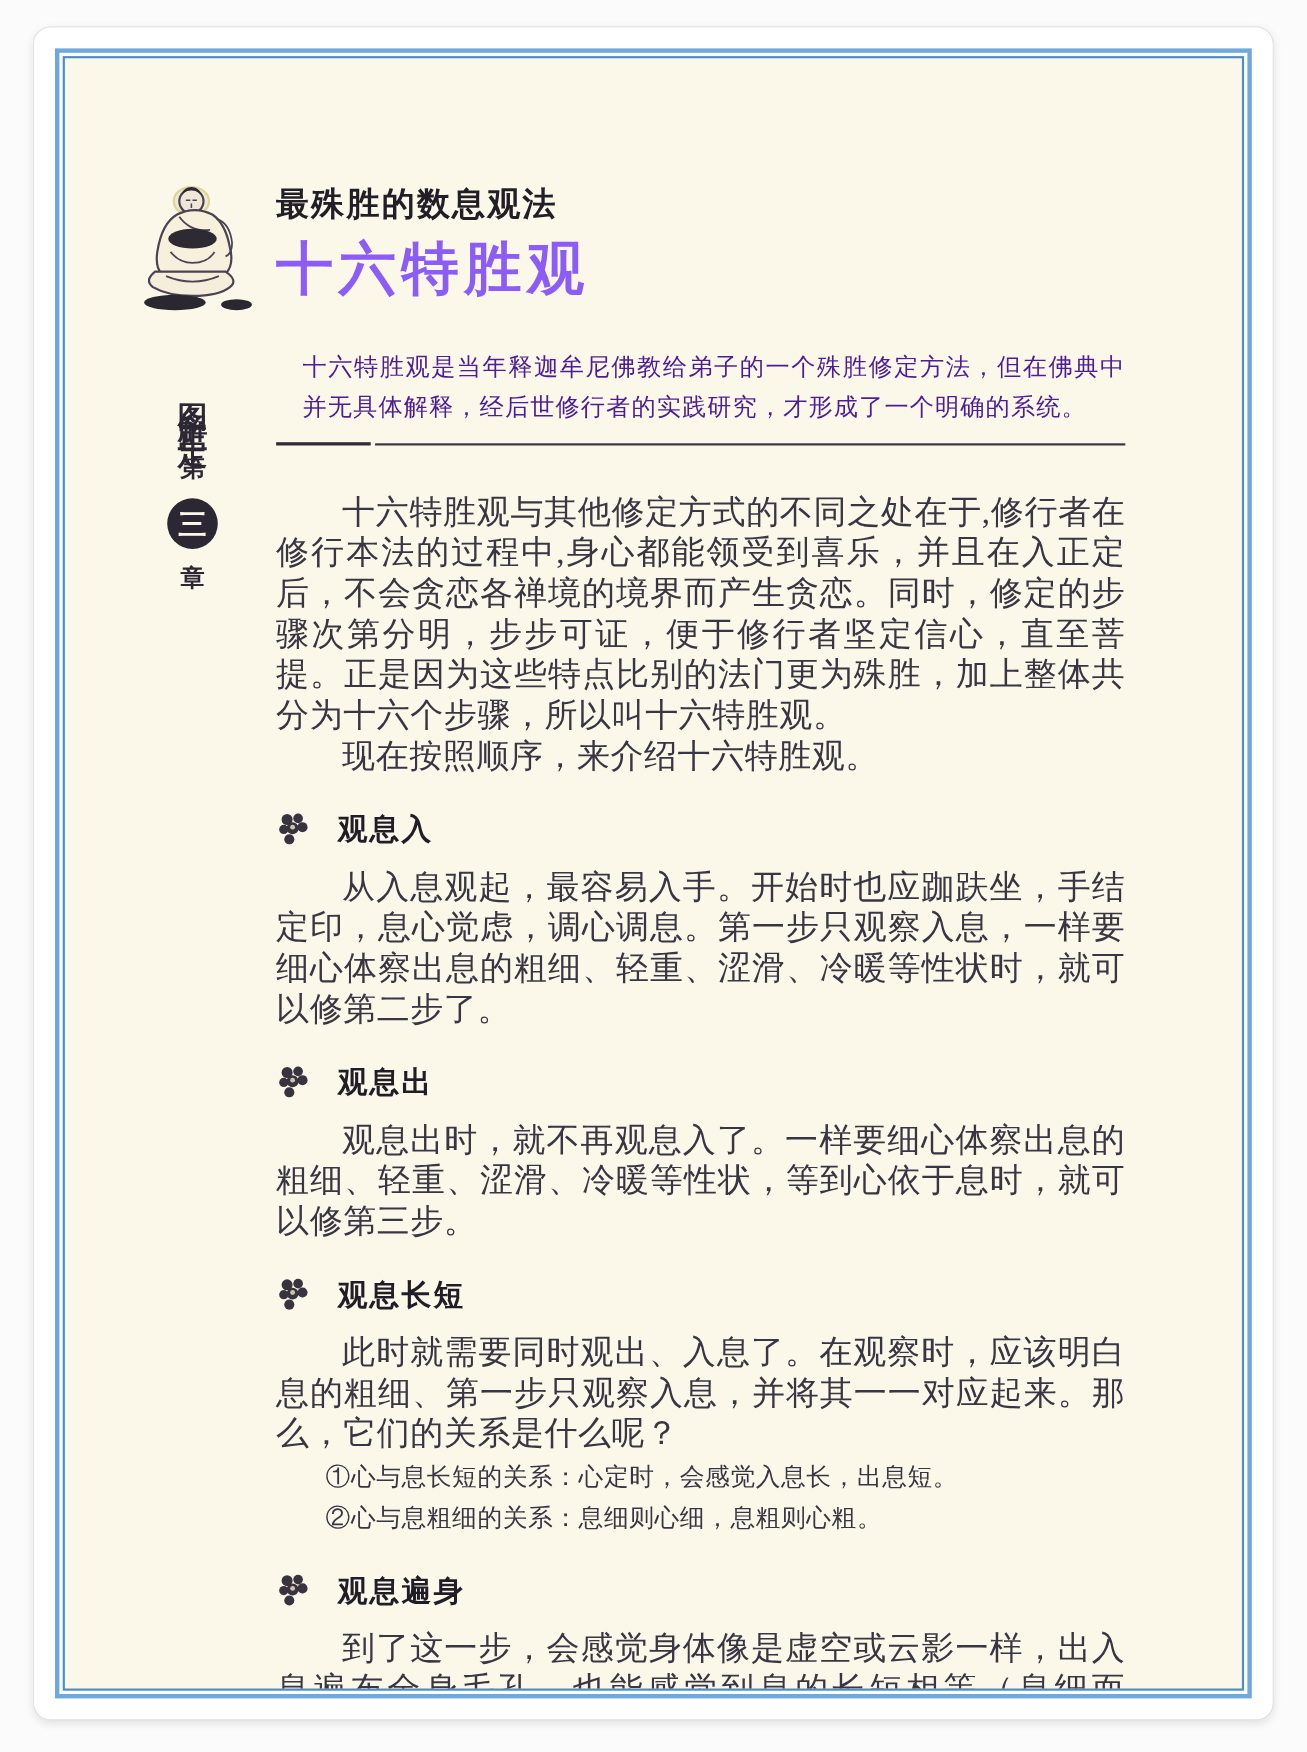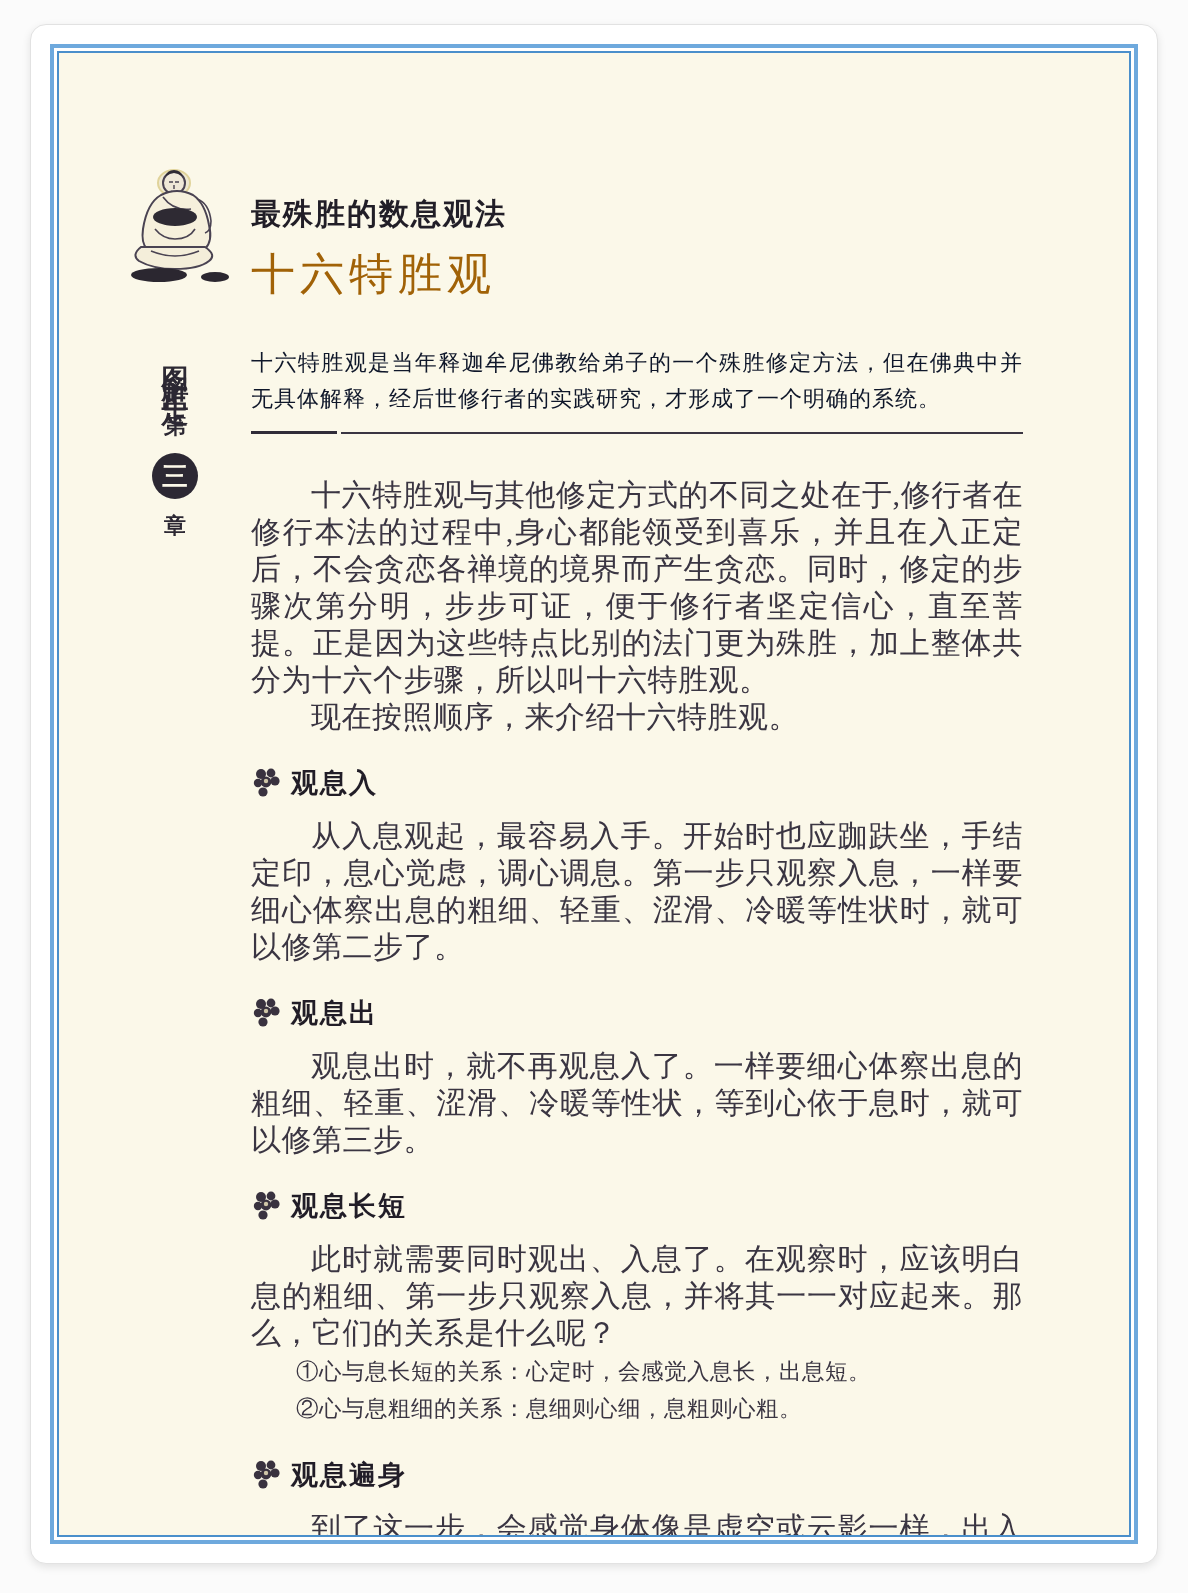--- a/index.html
+++ b/index.html
@@ -42,43 +42,43 @@
   
   .buddha{ position:absolute; left:52px; top:102px; width:130px; height:132px; }
 
   
   .content{
     position:relative; margin-left:192px; margin-right:106px; padding-top:112px;
     color:#38333f;
   }
   .subtitle{
     font-family:Liberation Mono, monospace;
-    font-size:30px; font-weight:bold; color:#211e27; letter-spacing:2px;margin-top:29px;
+    font-size:30px; font-weight:bold; color:#211e27; letter-spacing:2px;
   }
   .title{
-    margin-top:8px; font-size:44px; font-weight:normal; color:#a16207; letter-spacing:5px;
+    margin-top:8px; font-size:52px; font-weight:bold; color:#8b5cf6; letter-spacing:5px;
     line-height:64px;
   }
   .intro{
-    margin-top:38px; font-size:22px; line-height:36px; color:#0f172a;
-    text-align:justify; letter-spacing:1px;
+    margin-top:38px; font-size:22px; line-height:36px; color:#4c1d95;
+    text-align:justify; letter-spacing:1px;margin-left:24px;
   }
   .rule{ margin-top:14px; display:flex; align-items:center; }
   .rule-head{ width:86px; height:3px; background:#302c38; }
   .rule-tail{ flex:1; height:2px; background:#3a3542; margin-left:4px; }
 
   p.body-par{
     font-size:30px; line-height:37px; text-align:justify;
     text-indent:2em; letter-spacing:0.5px; color:#3a3542;
   }
   .lead-par{ margin-top:42px; }
 
   .section{ margin-top:30px; }
   .section-heading{
-    display:flex; align-items:center; gap:10px;
+    display:flex; align-items:center; gap:26px;
     font-size:27px; font-weight:bold; color:#211d27; letter-spacing:2px;
     margin-bottom:16px;
   }
   .blossom{ width:30px; height:32px; flex:0 0 auto; }
   .step-list{ list-style:none; margin-top:2px; }
   .step-list li{
     font-size:22.5px; line-height:37px; text-align:justify;
     text-indent:2em; letter-spacing:0.5px; color:#3a3542;
   }
 </style>

